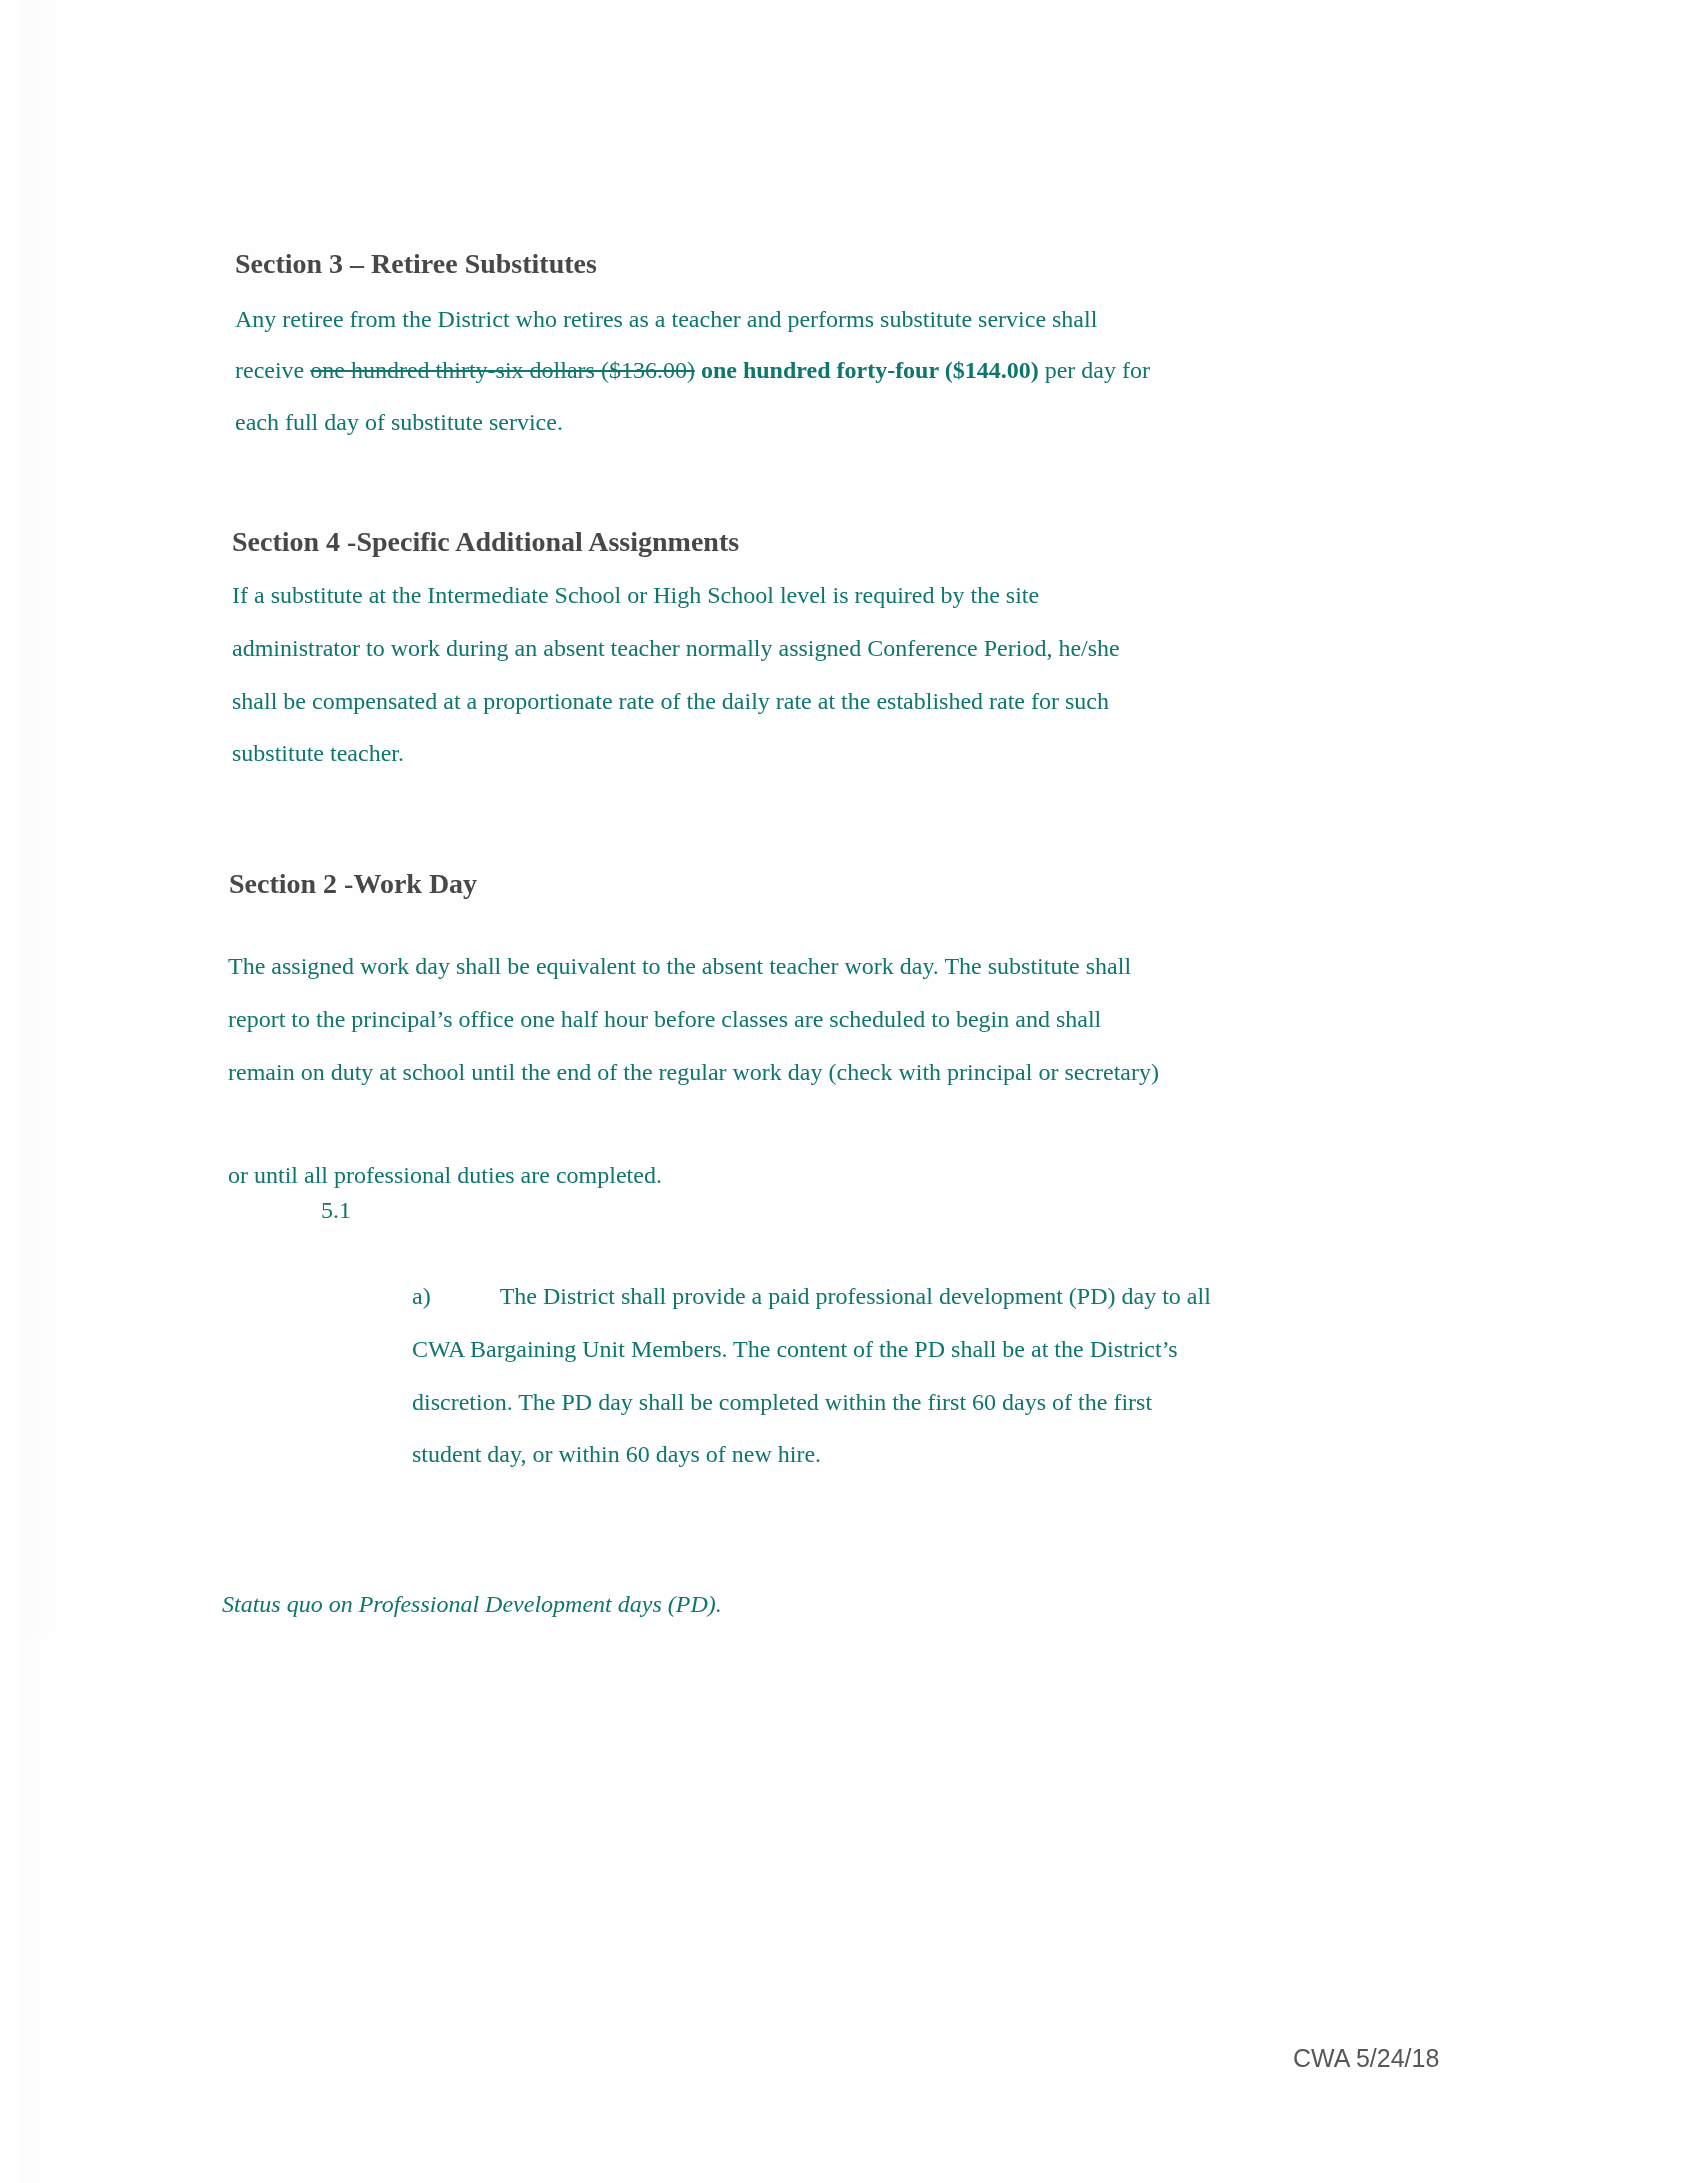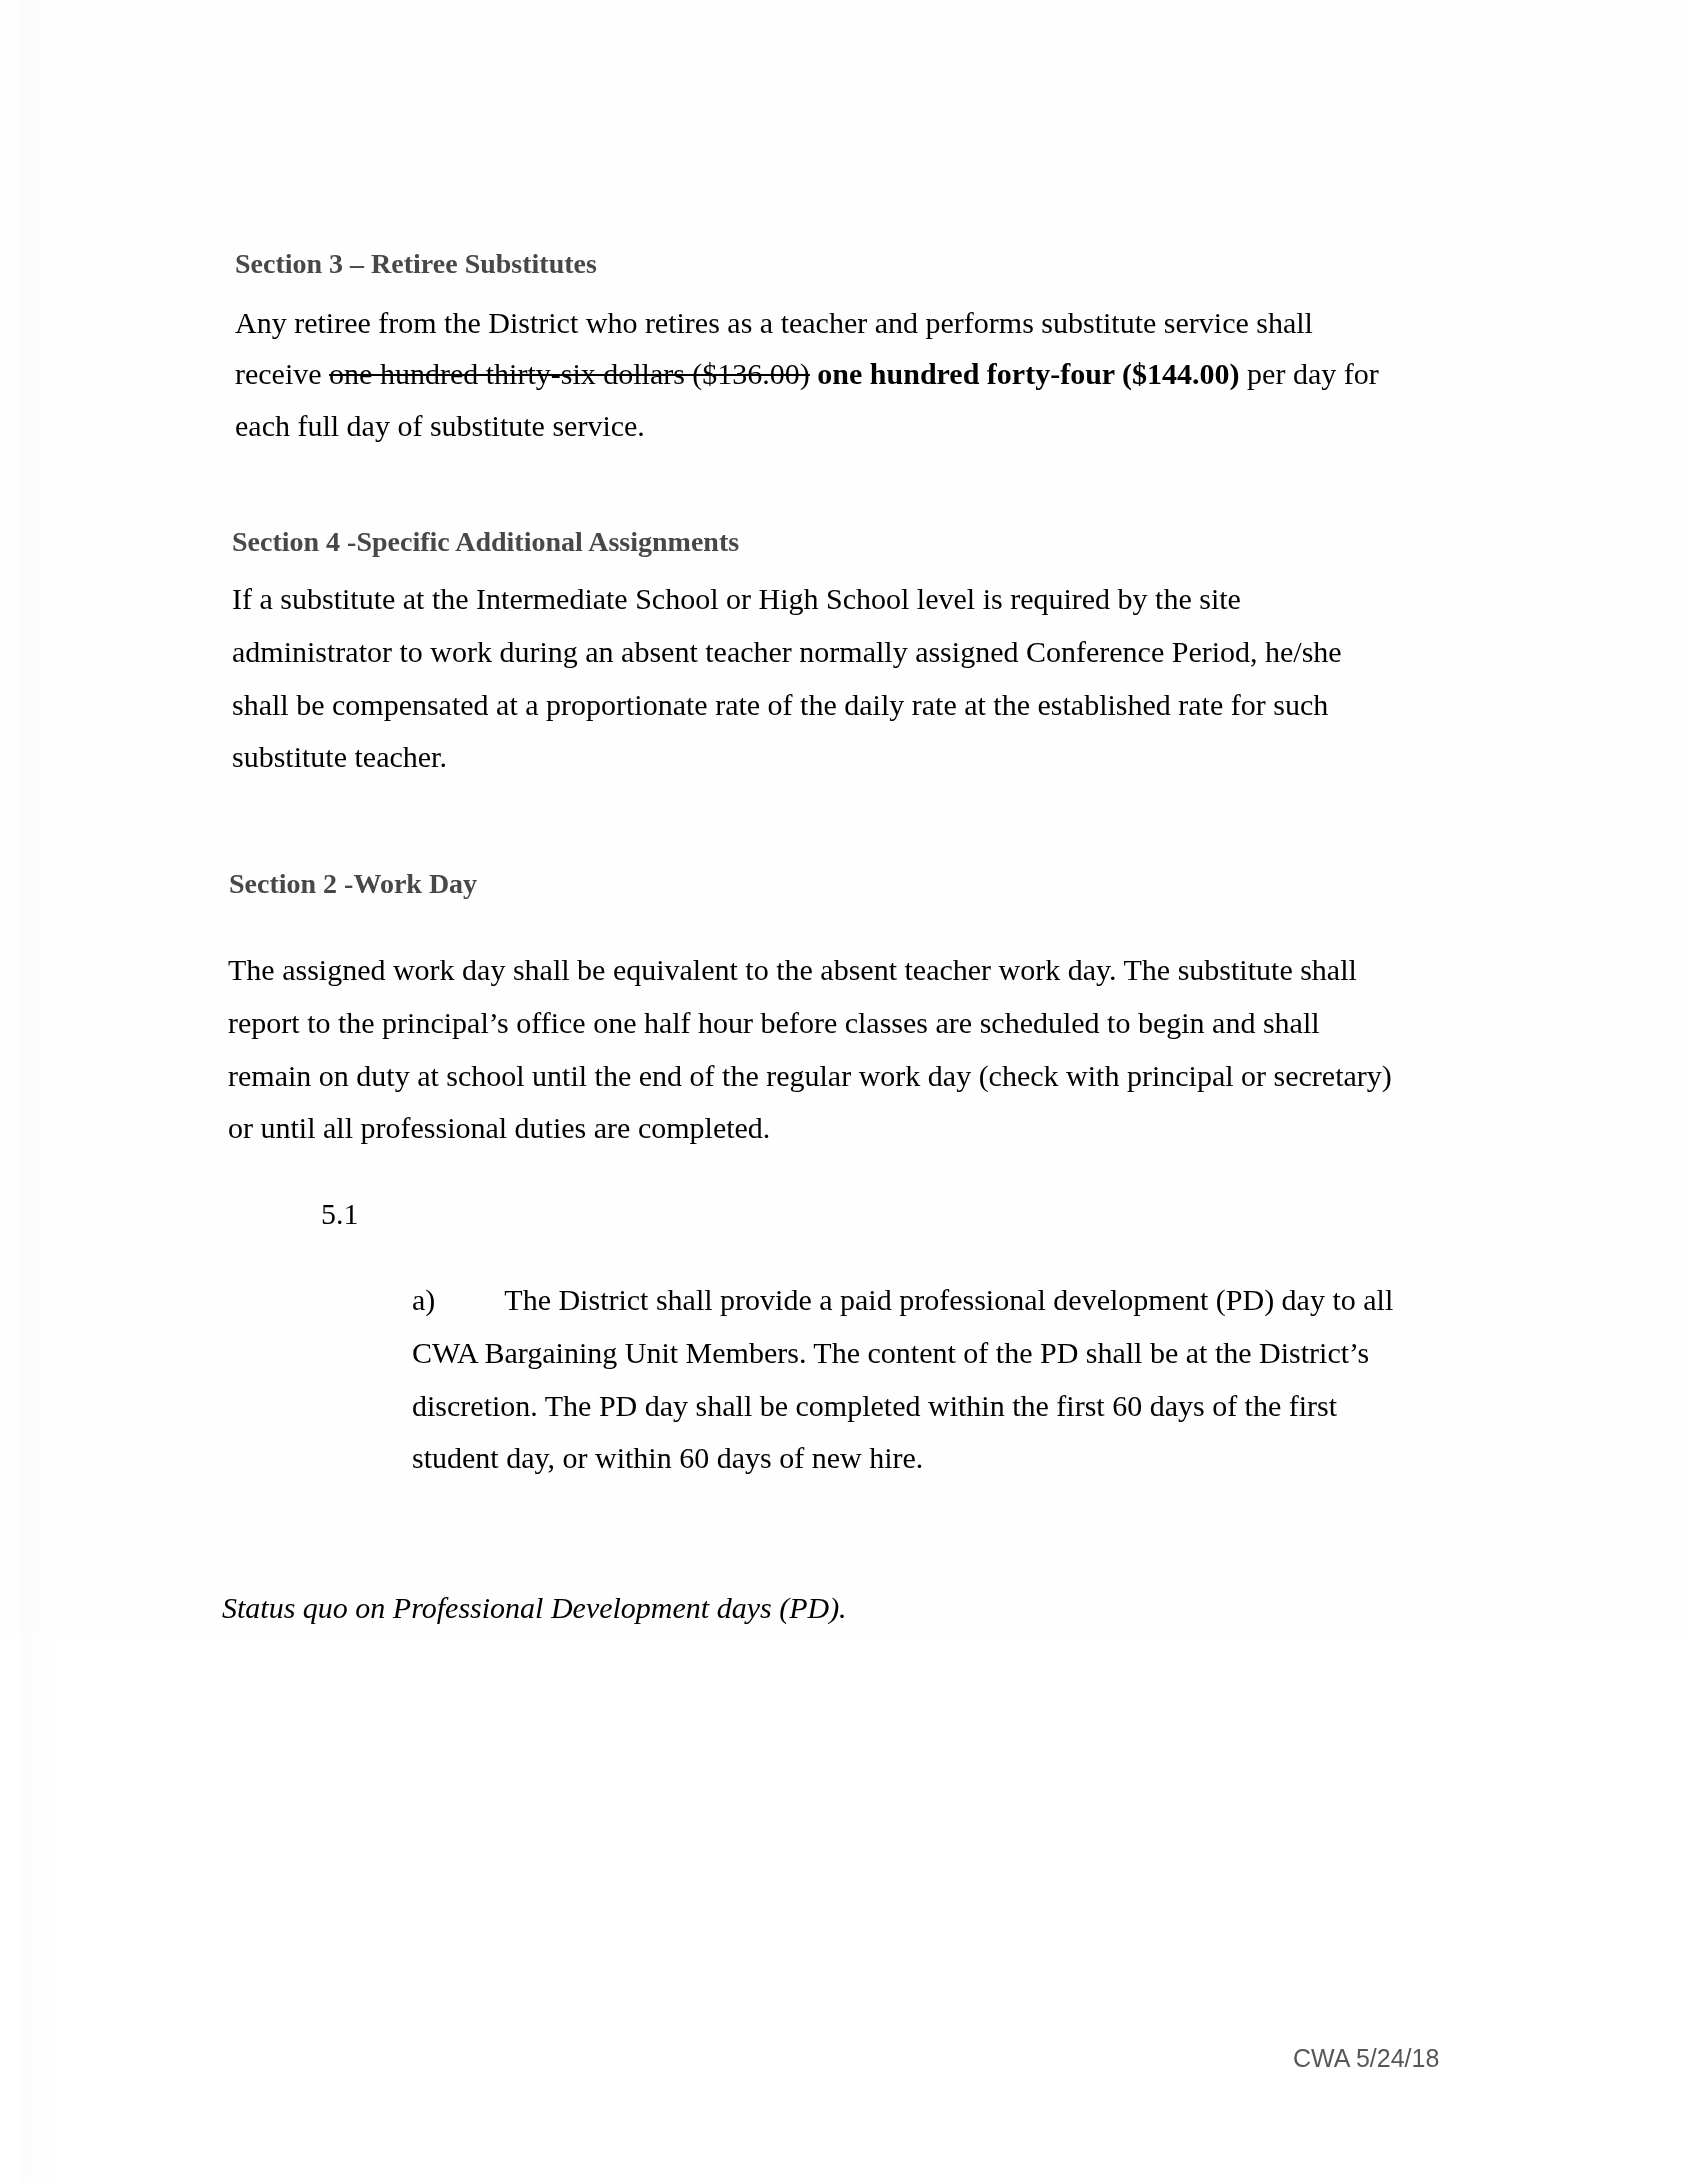--- a/index.html
+++ b/index.html
@@ -30,23 +30,23 @@
   .heading {
     position: absolute;
     font-weight: bold;
     font-size: 28px;
     letter-spacing: 0px;
     white-space: nowrap;
     color: #484848;
   }
   .line {
     position: absolute;
-    font-size: 30px;
+    font-size: 24px;
     white-space: nowrap;
-    color: #000000;
+    color: #0f766e;
   }
   .strike {
     text-decoration: line-through;
     text-decoration-thickness: 2px;
   }
   .bold {
     font-weight: bold;
     text-align: center;
   }
   .italic {
@@ -79,21 +79,21 @@
   <div class="heading" style="left:232px; top:526px;">Section 4 -Specific Additional Assignments</div>
   <div class="line" style="left:232px; top:582px;">If a substitute at the Intermediate School or High School level is required by the site</div>
   <div class="line" style="left:232px; top:635px;">administrator to work during an absent teacher normally assigned Conference Period, he/she</div>
   <div class="line" style="left:232px; top:688px;">shall be compensated at a proportionate rate of the daily rate at the established rate for such</div>
   <div class="line" style="left:232px; top:740px;">substitute teacher.</div>
 
   <div class="heading" style="left:229px; top:868px;">Section 2 -Work Day</div>
   <div class="line" style="left:228px; top:953px;">The assigned work day shall be equivalent to the absent teacher work day. The substitute shall</div>
   <div class="line" style="left:228px; top:1006px;">report to the principal’s office one half hour before classes are scheduled to begin and shall</div>
   <div class="line" style="left:228px; top:1059px;">remain on duty at school until the end of the regular work day (check with principal or secretary)</div>
-  <div class="line" style="left:228px; top:1111px;font-family:Liberation Serif, serif;">or until all professional duties are completed.</div>
+  <div class="line" style="left:228px; top:1162px;font-family:Liberation Serif, serif;">or until all professional duties are completed.</div>
 
   <div class="line" style="left:321px; top:1197px;">5.1</div>
   <div class="line" style="left:412px; top:1283px;">
     <span>a)</span><span class="tab-gap"></span><span>The District shall provide a paid professional development (PD) day to all</span>
   </div>
   <div class="line" style="left:412px; top:1336px;">CWA Bargaining Unit Members.  The content of the PD shall be at the District’s</div>
   <div class="line" style="left:412px; top:1389px;">discretion.  The PD day shall be completed within the first 60 days of the first</div>
   <div class="line" style="left:412px; top:1441px;">student day, or within 60 days of new hire.</div>
 
   <div class="line italic" style="left:222px; top:1591px;">Status quo on Professional Development days (PD).</div>

